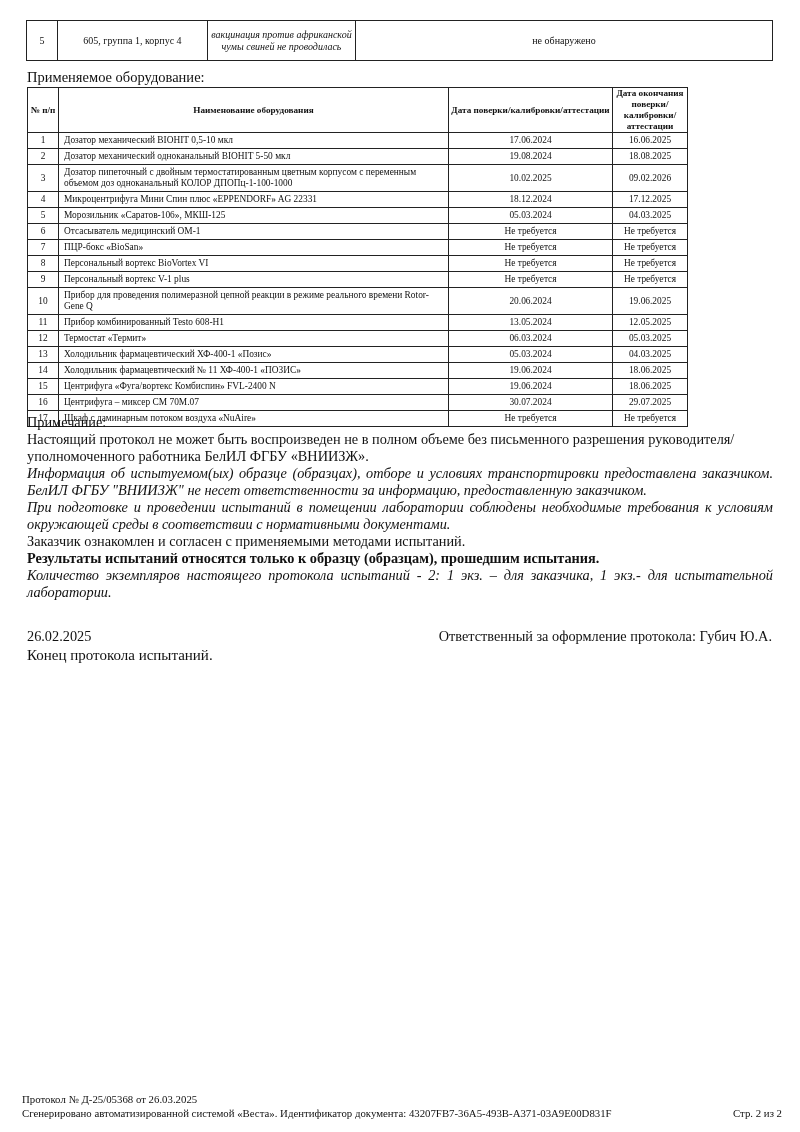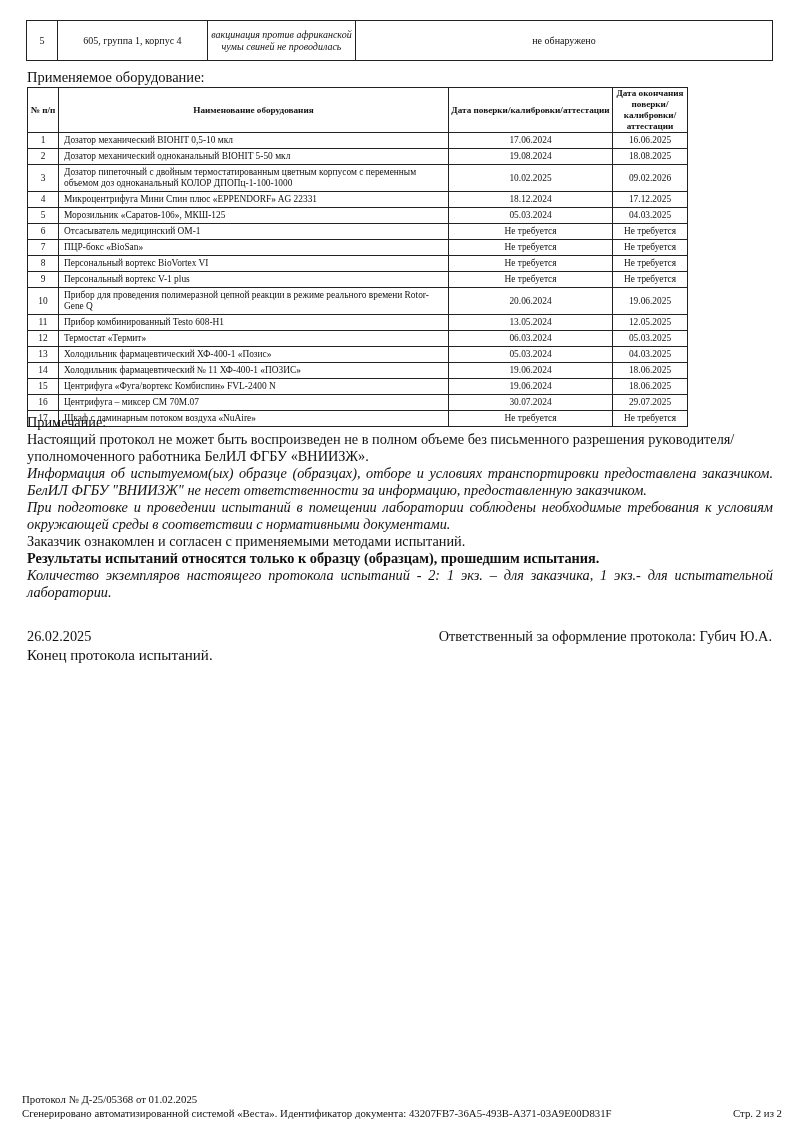--- a/index.html
+++ b/index.html
@@ -211,15 +211,15 @@
   <p class="just">При подготовке и проведении испытаний в помещении лаборатории соблюдены необходимые требования к условиям окружающей среды в соответствии с нормативными документами.</p>
   <p>Заказчик ознакомлен и согласен с применяемыми методами испытаний.</p>
   <p class="bold">Результаты испытаний относятся только к образцу (образцам), прошедшим испытания.</p>
   <p class="just">Количество экземпляров настоящего протокола испытаний - 2: 1 экз. – для заказчика, 1 экз.- для испытательной лаборатории.</p>
 </div>
 
 <div class="sign-date">26.02.2025</div>
 <div class="sign-resp">Ответственный за оформление протокола: Губич Ю.А.</div>
 <div class="end-text">Конец протокола испытаний.</div>
 
-<div class="footer1">Протокол № Д-25/05368 от 01.02.2025</div>
+<div class="footer1">Протокол № Д-25/05368 от 26.03.2025</div>
 <div class="footer2">Сгенерировано автоматизированной системой «Веста». Идентификатор документа: 43207FB7-36A5-493B-A371-03A9E00D831F</div>
 <div class="footer-page">Стр. 2 из 2</div>
 
 </body></html>

